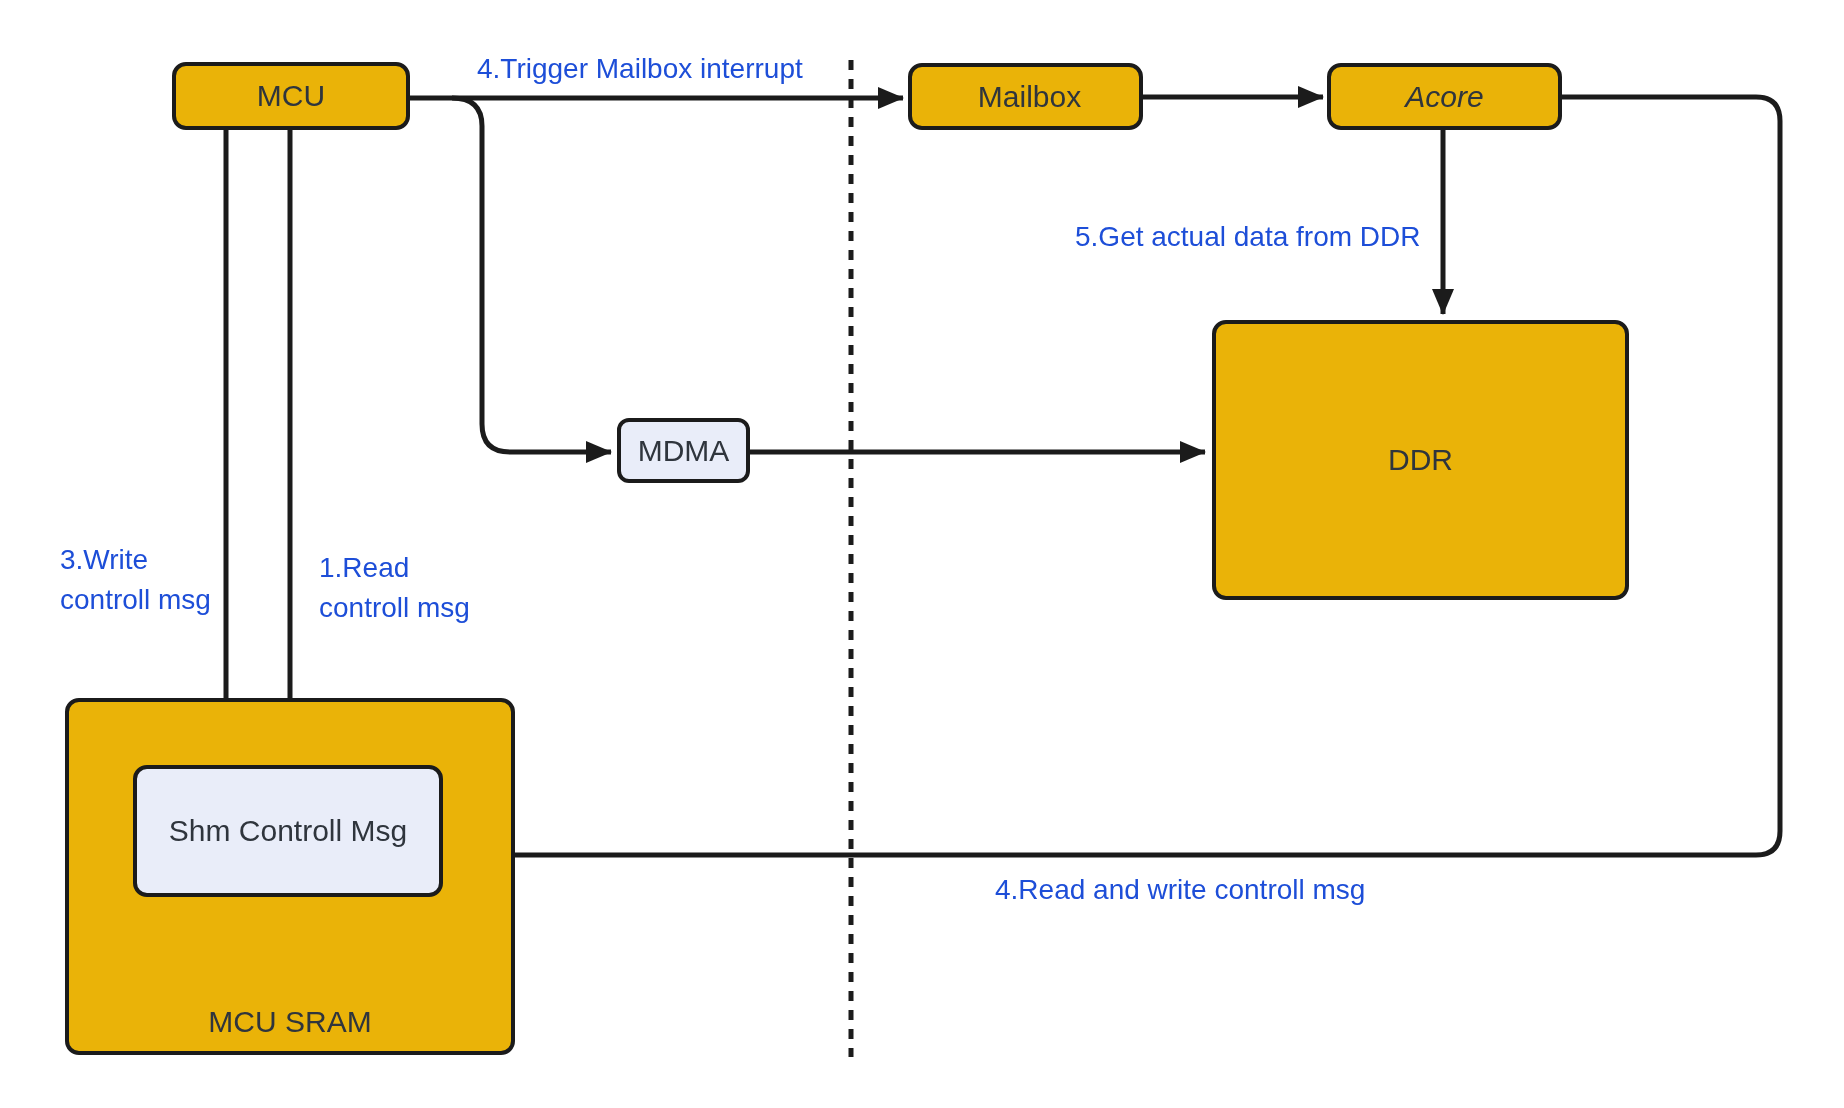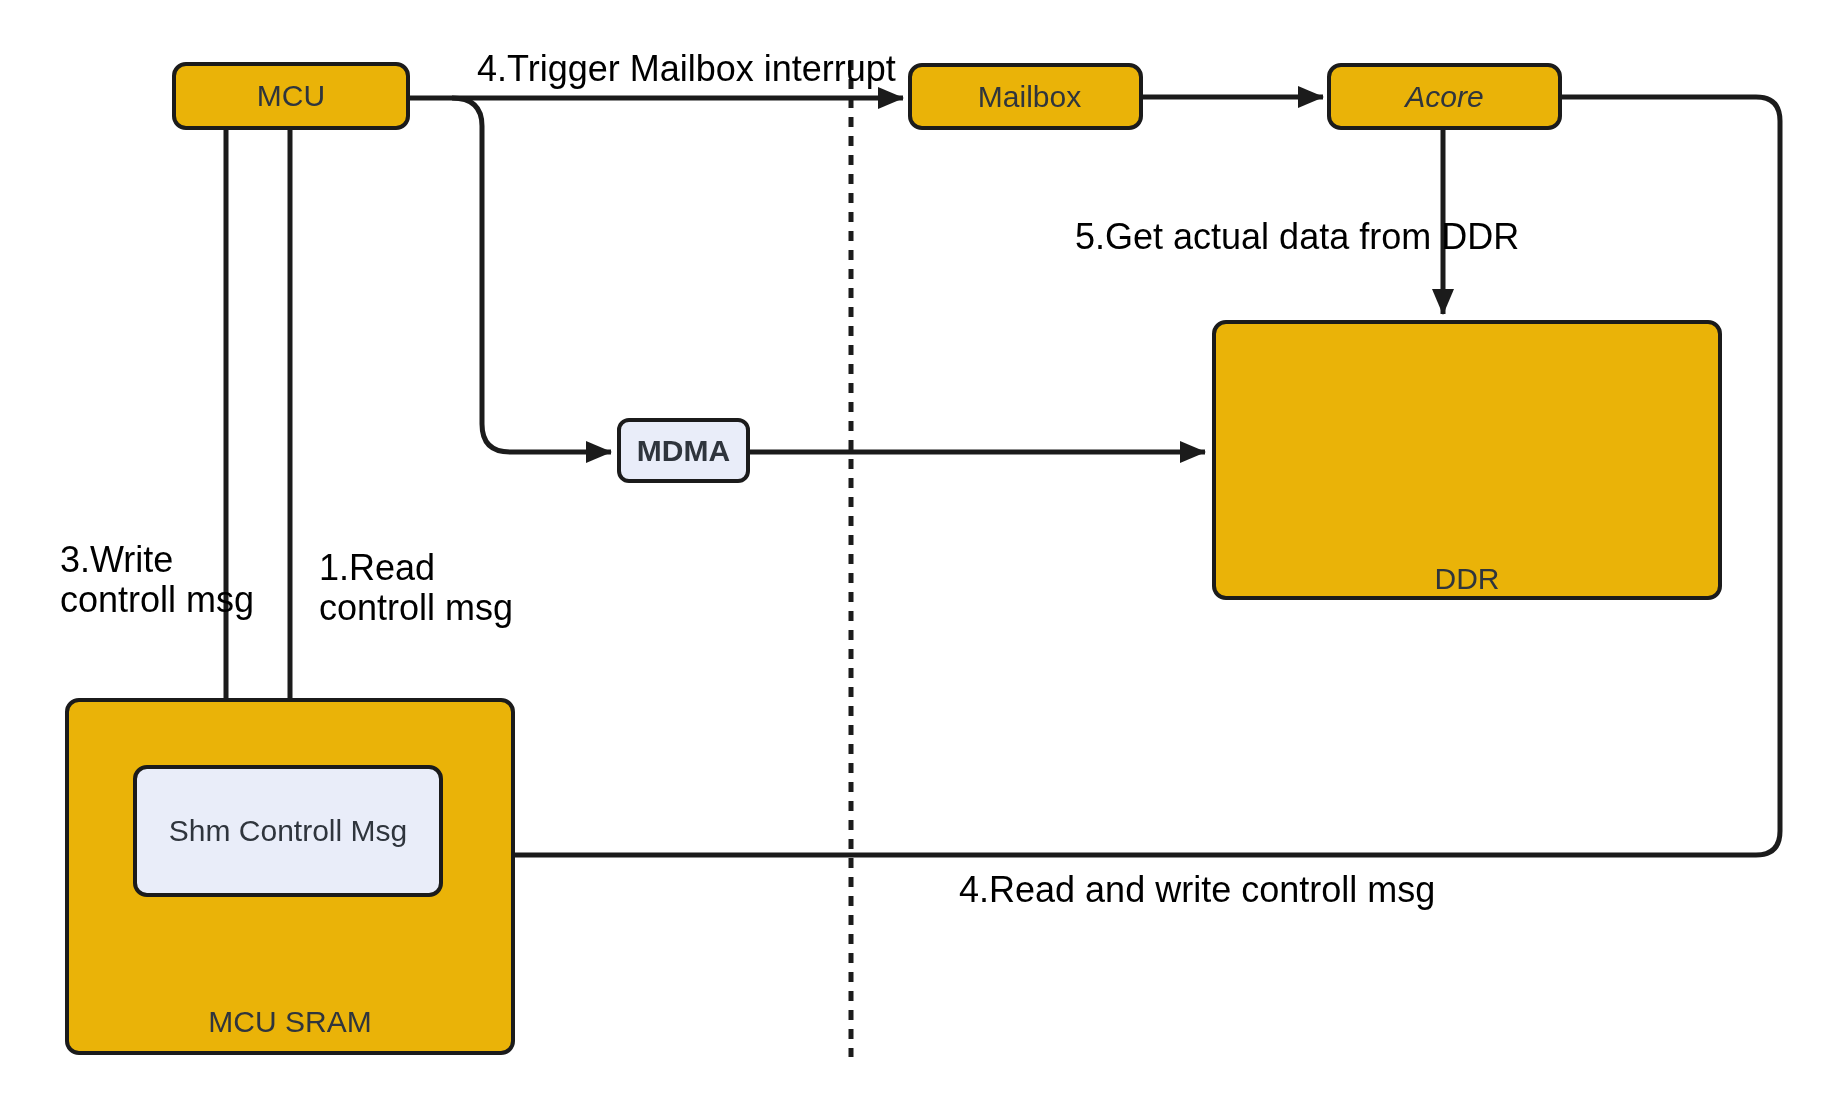--- a/index.html
+++ b/index.html
@@ -37,24 +37,24 @@
   }
   .node.blue {
     background: #e9edf9;
   }
   .node.container-node {
     align-items: flex-end;
     padding-bottom: 12px;
   }
   .label {
     position: absolute;
-    font-size: 36px;
+    font-size: 28px;
     line-height: 38px;
     white-space: pre-line;
-    color: #000000;
+    color: #1d4ed8;
   }
 </style>
 </head>
 <body>
 
 <div class="canvas">
 
   <svg class="wires" viewBox="0 0 1844 1108">
     <defs>
       <marker id="arrow" markerUnits="userSpaceOnUse" markerWidth="30" markerHeight="26" refX="25" refY="11" orient="auto">
@@ -86,25 +86,25 @@
   </div>
 
   <div class="node" style="left:908px; top:63px; width:235px; height:67px;padding-left:8px;">
     <span>Mailbox</span>
   </div>
 
   <div class="node" style="left:1327px; top:63px; width:235px; height:67px;font-style:italic;">
     <span>Acore</span>
   </div>
 
-  <div class="node blue" style="left:617px; top:418px; width:133px; height:65px; border-radius:12px;font-weight:bold;">
+  <div class="node blue" style="left:617px; top:418px; width:133px; height:65px; border-radius:12px;">
     <span>MDMA</span>
   </div>
 
-  <div class="node" style="left:1212px; top:320px; width:510px; height:280px;align-items:flex-end;">
+  <div class="node" style="left:1212px; top:320px; width:417px; height:280px;">
     <span>DDR</span>
   </div>
 
   <div class="node container-node" style="left:65px; top:698px; width:450px; height:357px;">
     <span>MCU SRAM</span>
   </div>
 
   <div class="node blue" style="left:133px; top:765px; width:310px; height:132px;">
     <span>Shm Controll Msg</span>
   </div>
@@ -113,15 +113,15 @@
 
 
   <div class="label" style="left:48px; top:540px; line-height:40px;margin-left:12px;">3.Write
 controll msg</div>
 
   <div class="label" style="left:319px; top:548px; line-height:40px;">1.Read
 controll msg</div>
 
   <div class="label" style="left:1075px; top:218px;">5.Get actual data from DDR</div>
 
-  <div class="label" style="left:959px; top:871px;">4.Read and write controll msg</div>
+  <div class="label" style="left:995px; top:871px;">4.Read and write controll msg</div>
 
 </div>
 
 </body></html>

